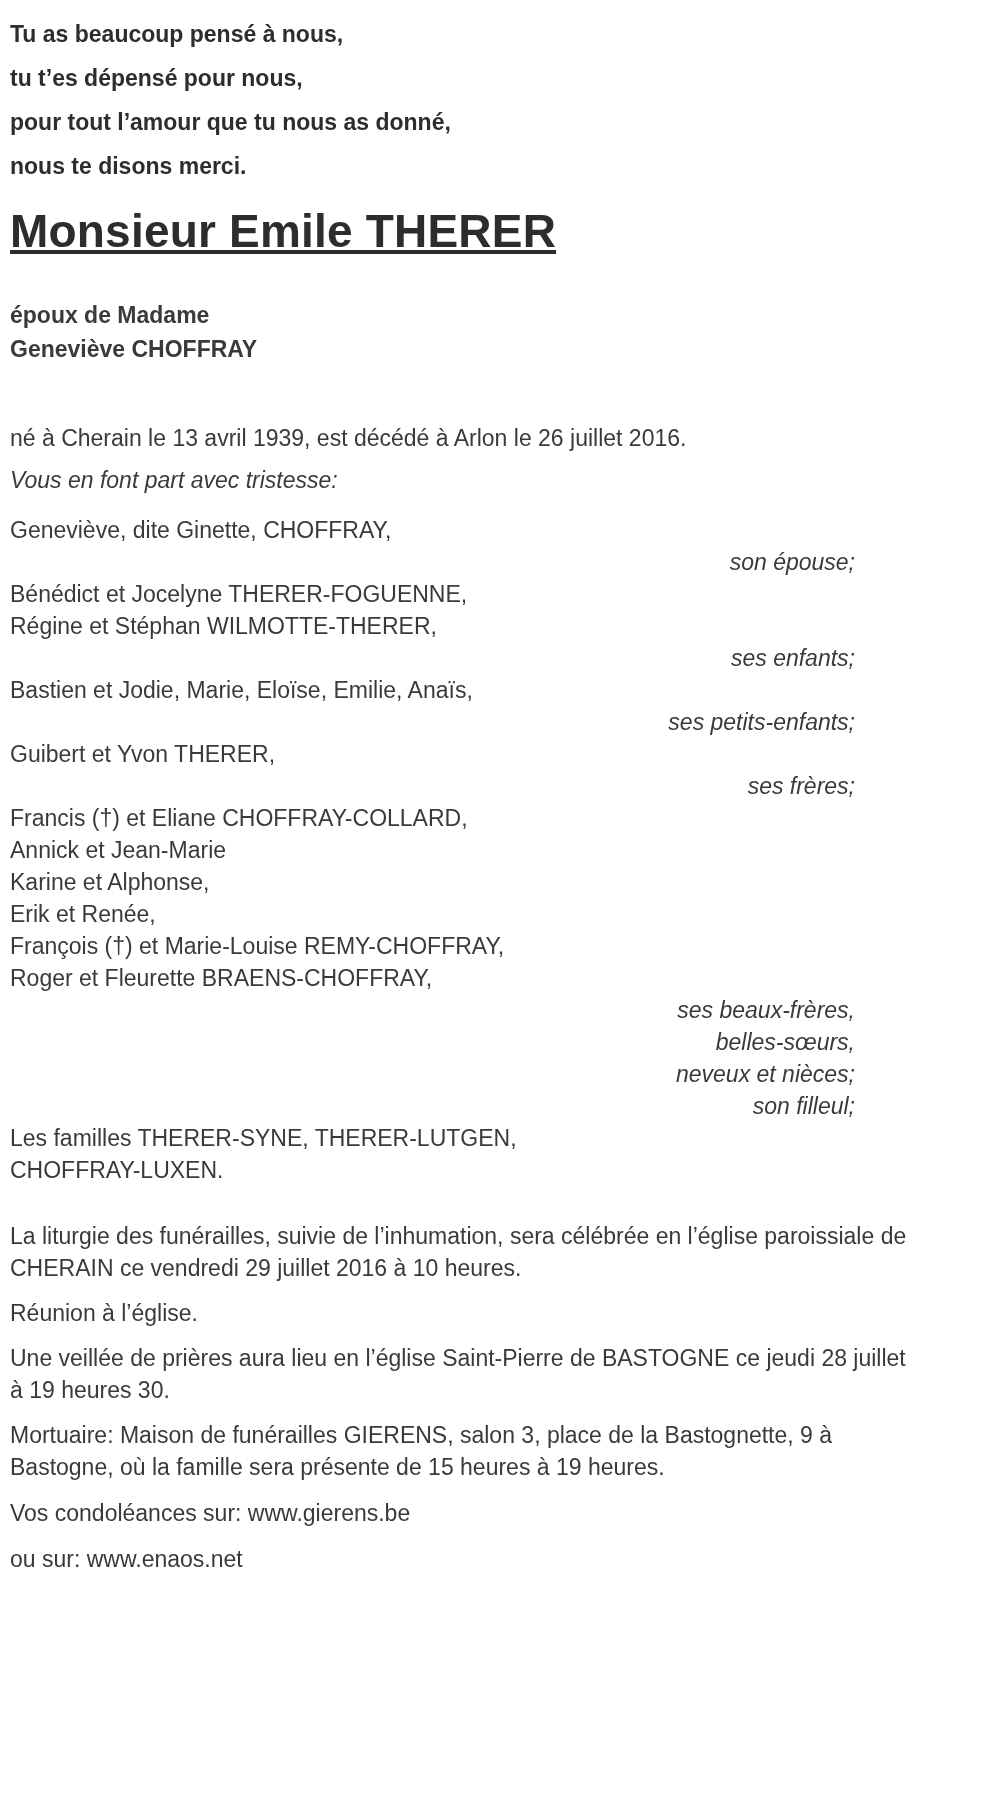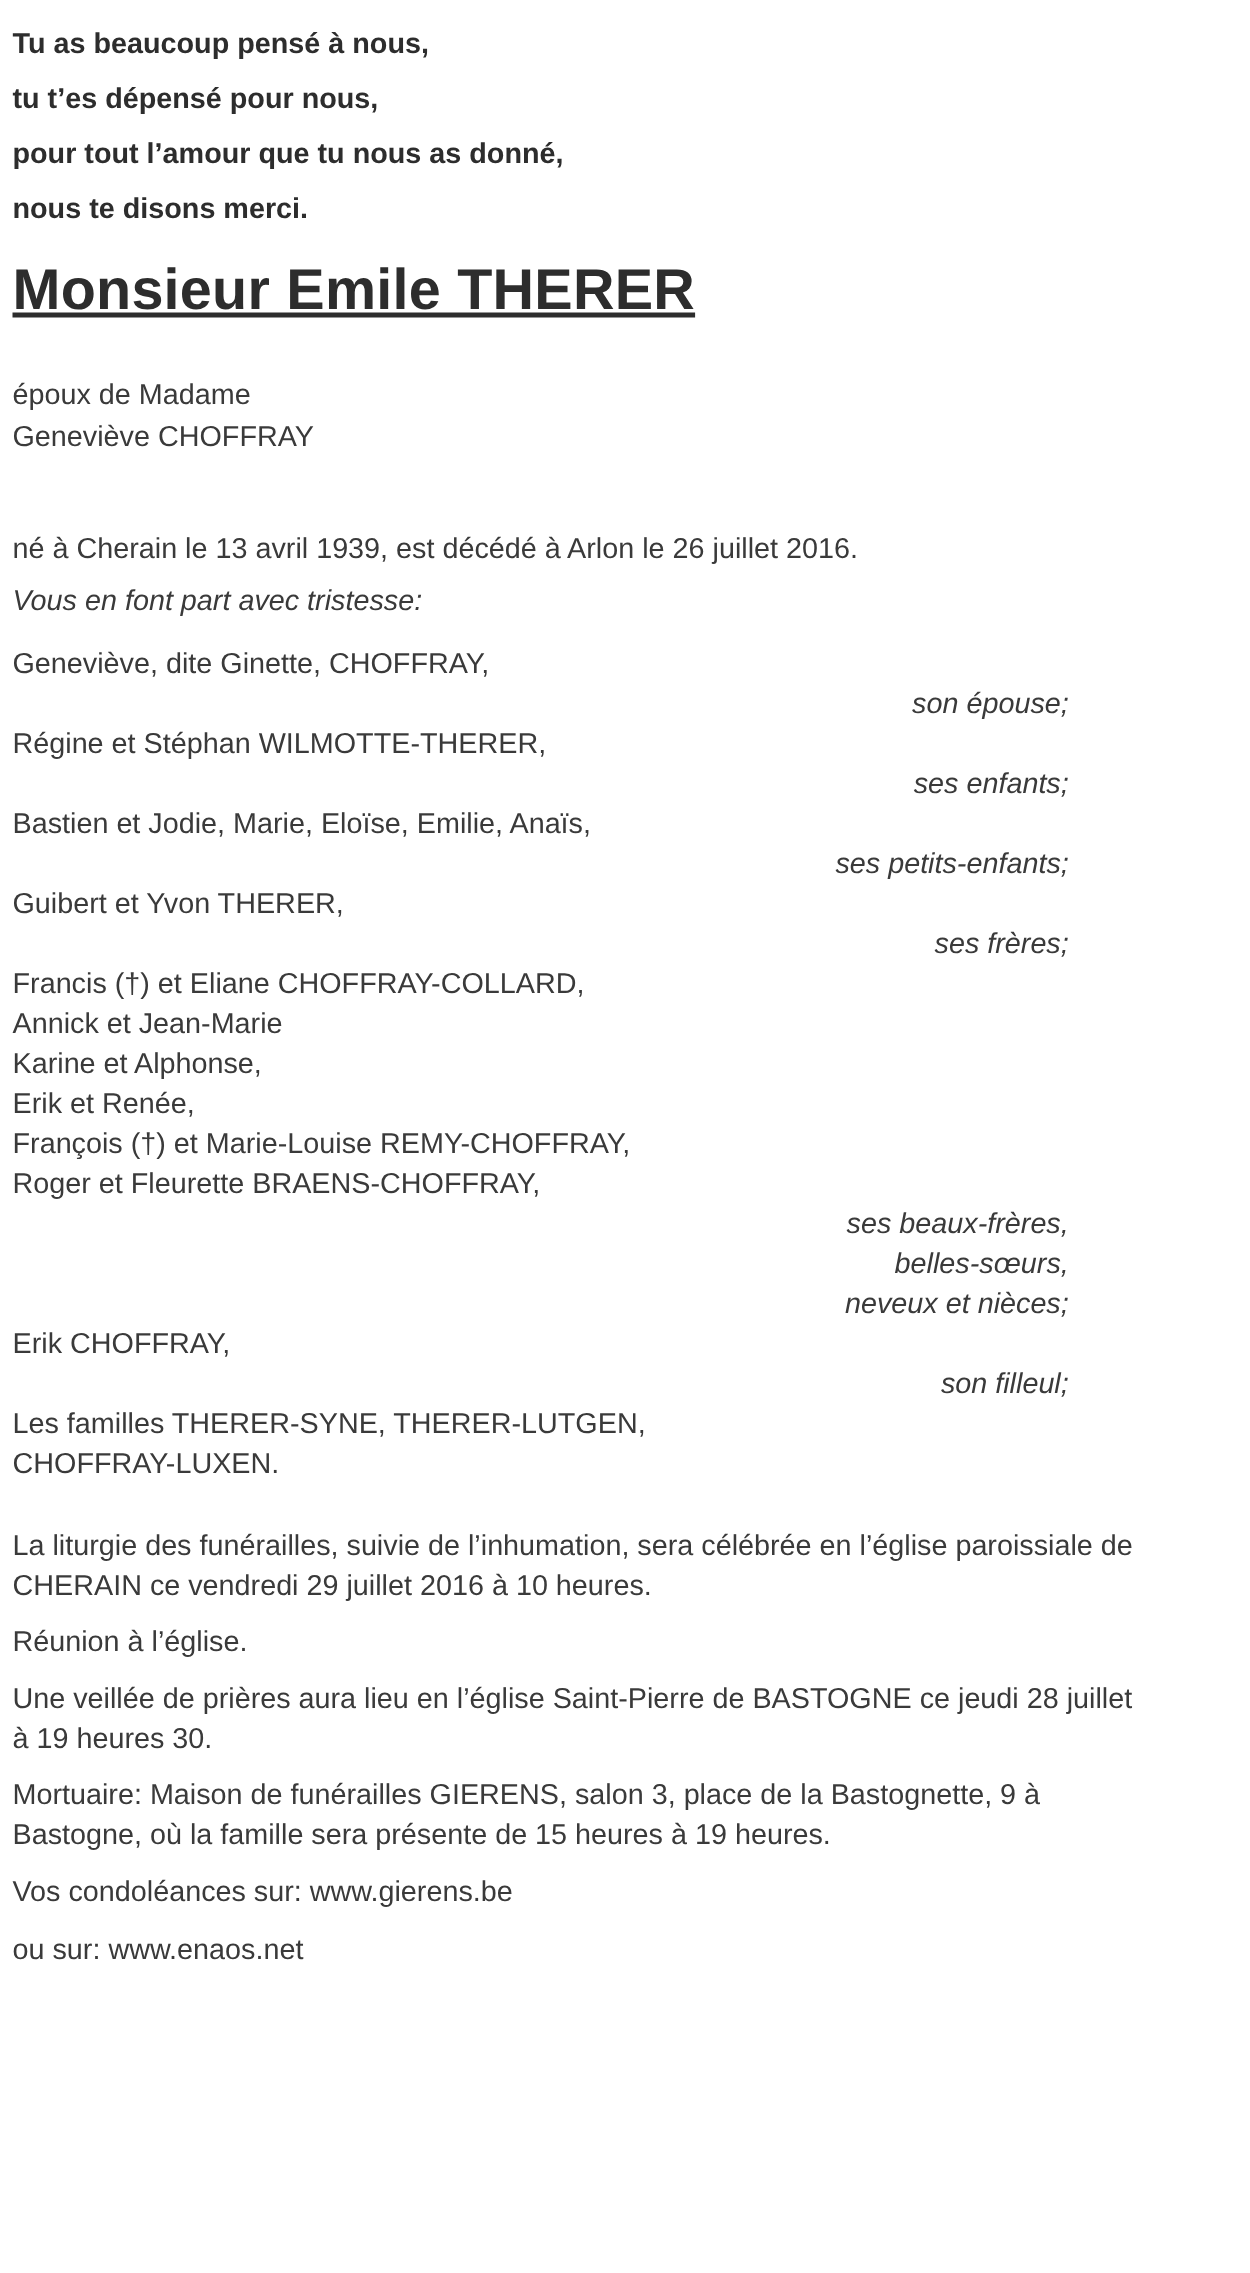--- a/index.html
+++ b/index.html
@@ -27,20 +27,21 @@
     font-size: 46px;
     font-weight: 700;
     color: var(--heading, #2d2d2d);
     letter-spacing: 0.2px;
     text-decoration: underline;
   }
   .spouse {
     margin-top: 40px;
     font-size: 23px;
     line-height: 34px;
+    font-weight: bold;
   }
   .dates {
     margin-top: 56px;
     font-size: 23px;
     line-height: 33px;
   }
   .intro {
     margin-top: 9px;
     font-size: 23px;
     line-height: 33px;
@@ -95,36 +96,36 @@
     <div>Geneviève CHOFFRAY</div>
   </div>
 
   <div class="dates">né à Cherain le 13 avril 1939, est décédé à Arlon le 26 juillet 2016.</div>
 
   <div class="intro">Vous en font part avec tristesse:</div>
 
   <div class="family">
       <div class="fam-line names">Geneviève, dite Ginette, CHOFFRAY,</div>
       <div class="fam-line relation">son épouse;</div>
+      <div class="fam-line names">Bénédict et Jocelyne THERER-FOGUENNE,</div>
       <div class="fam-line names">Régine et Stéphan WILMOTTE-THERER,</div>
       <div class="fam-line relation">ses enfants;</div>
       <div class="fam-line names">Bastien et Jodie, Marie, Eloïse, Emilie, Anaïs,</div>
       <div class="fam-line relation">ses petits-enfants;</div>
       <div class="fam-line names">Guibert et Yvon THERER,</div>
       <div class="fam-line relation">ses frères;</div>
       <div class="fam-line names">Francis (†) et Eliane CHOFFRAY-COLLARD,</div>
       <div class="fam-line names">Annick et Jean-Marie</div>
       <div class="fam-line names">Karine et Alphonse,</div>
       <div class="fam-line names">Erik et Renée,</div>
       <div class="fam-line names">François (†) et Marie-Louise REMY-CHOFFRAY,</div>
       <div class="fam-line names">Roger et Fleurette BRAENS-CHOFFRAY,</div>
       <div class="fam-line relation">ses beaux-frères,</div>
       <div class="fam-line relation">belles-sœurs,</div>
       <div class="fam-line relation">neveux et nièces;</div>
-      <div class="fam-line names">Erik CHOFFRAY,</div>
       <div class="fam-line relation">son filleul;</div>
       <div class="fam-line names">Les familles THERER-SYNE, THERER-LUTGEN,</div>
       <div class="fam-line names">CHOFFRAY-LUXEN.</div>
     </div>
 
   <div class="ceremony">
       <p class="para">La liturgie des funérailles, suivie de l’inhumation, sera célébrée en l’église paroissiale de CHERAIN ce vendredi 29 juillet 2016 à 10 heures.</p>
       <p class="para">Réunion à l’église.</p>
       <p class="para">Une veillée de prières aura lieu en l’église Saint-Pierre de BASTOGNE ce jeudi 28 juillet à 19 heures 30.</p>
       <p class="para">Mortuaire: Maison de funérailles GIERENS, salon 3, place de la Bastognette, 9 à Bastogne, où la famille sera présente de 15 heures à 19 heures.</p>

